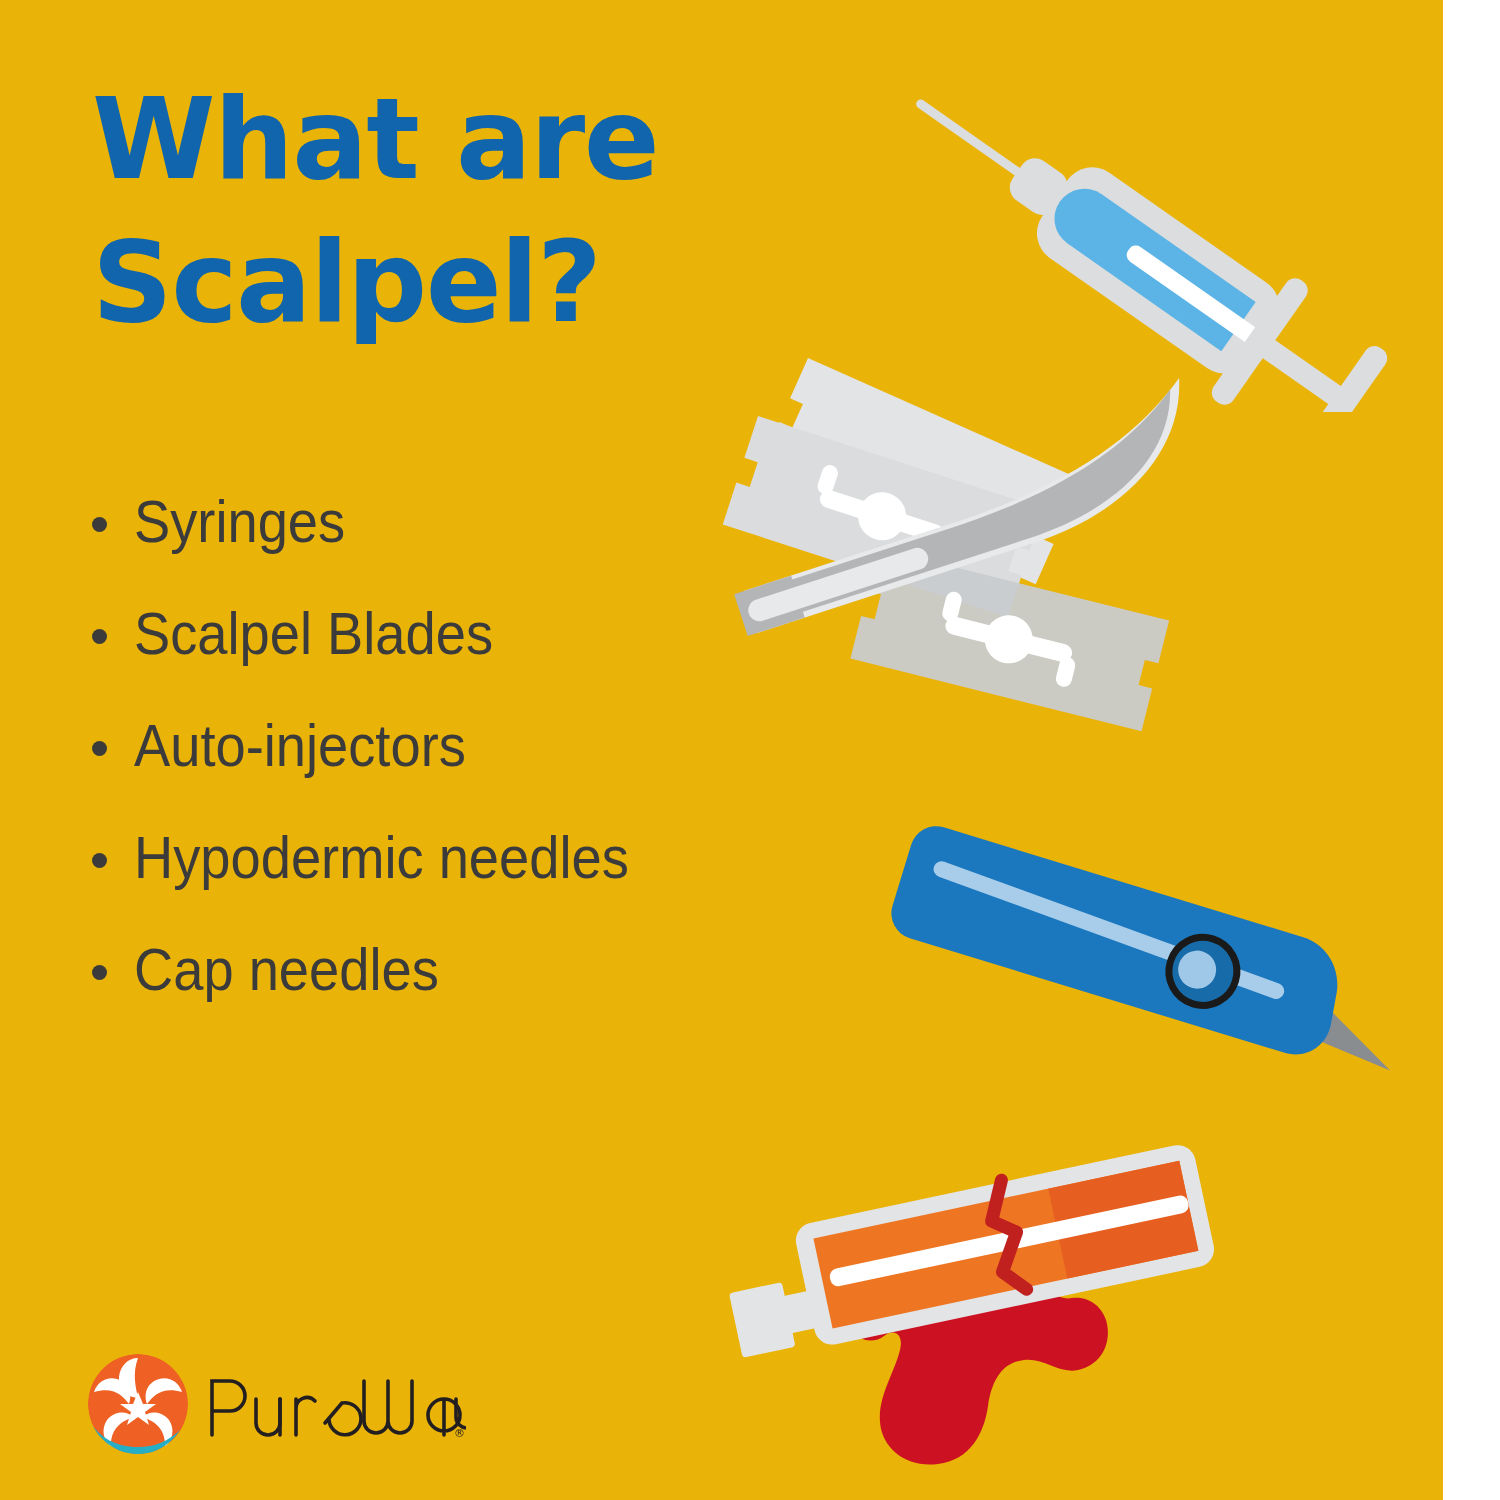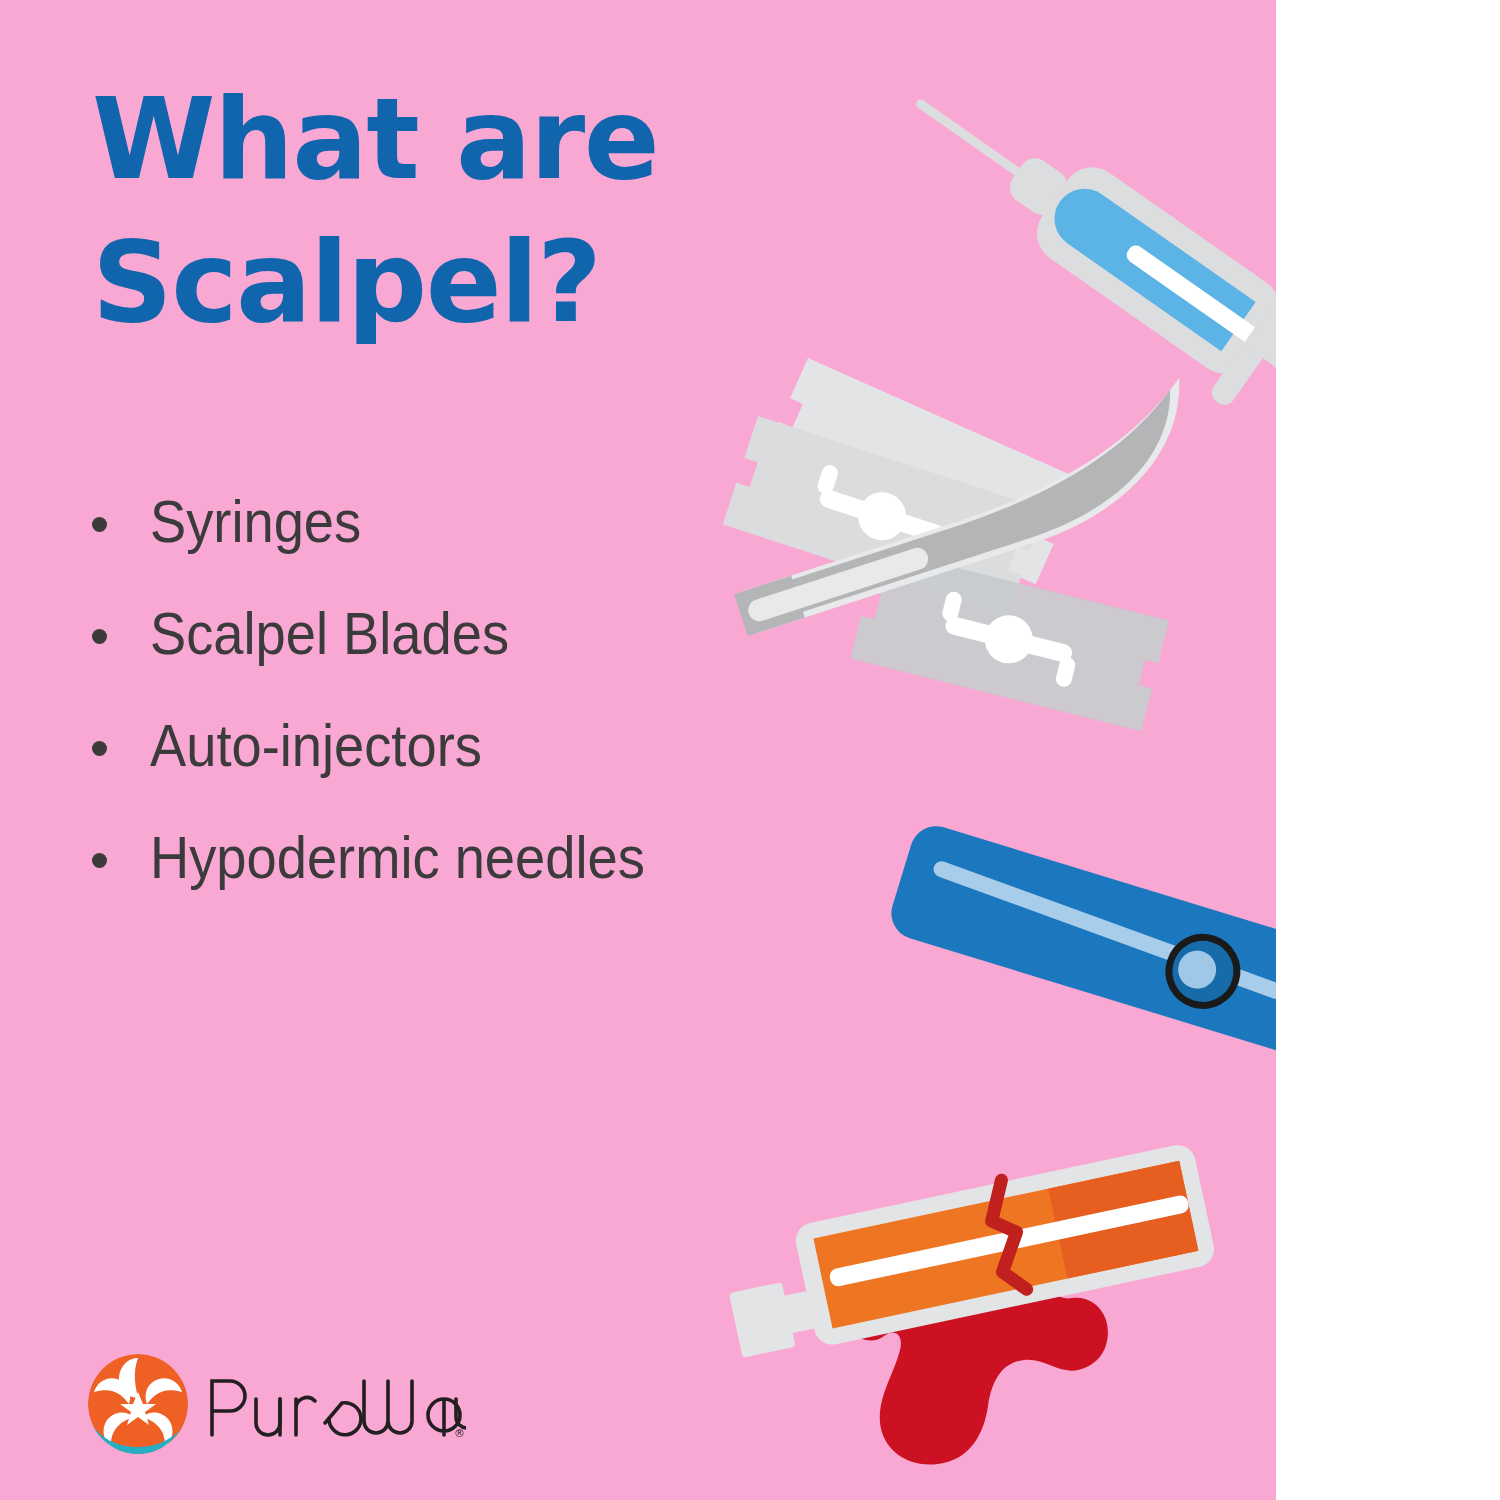--- a/index.html
+++ b/index.html
@@ -8,23 +8,23 @@
     background: #ffffff;
   }
   body {
     width: 1500px;
     height: 1500px;
     font-family: "Liberation Sans", sans-serif;
     overflow: hidden;
   }
   #canvas {
     position: relative;
-    width: 1276px;
+    width: 1443px;
     height: 1500px;
-    background: #f9a8d4;
+    background: #eab308;
     overflow: hidden;
     text-decoration: underline;
   }
 
   
   #title-block {
     position: absolute;
     left: 92px;
     top: 68px;
     width: 620px;
@@ -43,21 +43,20 @@
   #bullet-list {
     position: absolute;
     left: 92px;
     top: 466px;
     width: 760px;
   }
   .bullet-row {
     display: flex;
     align-items: center;
     height: 112px;
-    gap: 16px;
   }
   .bullet-dot {
     width: 15px;
     height: 15px;
     border-radius: 50%;
     background: #3B3B3B;
     flex: 0 0 auto;
     margin-right: 27px;
     margin-top: 4px;
   }
@@ -111,20 +110,24 @@
       <span class="bullet-dot"></span>
       <span class="bullet-text">Scalpel Blades</span>
     </div>
     <div class="bullet-row">
       <span class="bullet-dot"></span>
       <span class="bullet-text">Auto-injectors</span>
     </div>
     <div class="bullet-row">
       <span class="bullet-dot"></span>
       <span class="bullet-text">Hypodermic needles</span>
+    </div>
+    <div class="bullet-row">
+      <span class="bullet-dot"></span>
+      <span class="bullet-text">Cap needles</span>
     </div>
   </div>
 
   <div id="logo">
     <span id="logo-mark">
       <svg viewBox="0 0 104 104" width="104" height="104">
         <defs>
           <clipPath id="logoCircle">
               <circle cx="52" cy="52" r="50"></circle>
             </clipPath>

